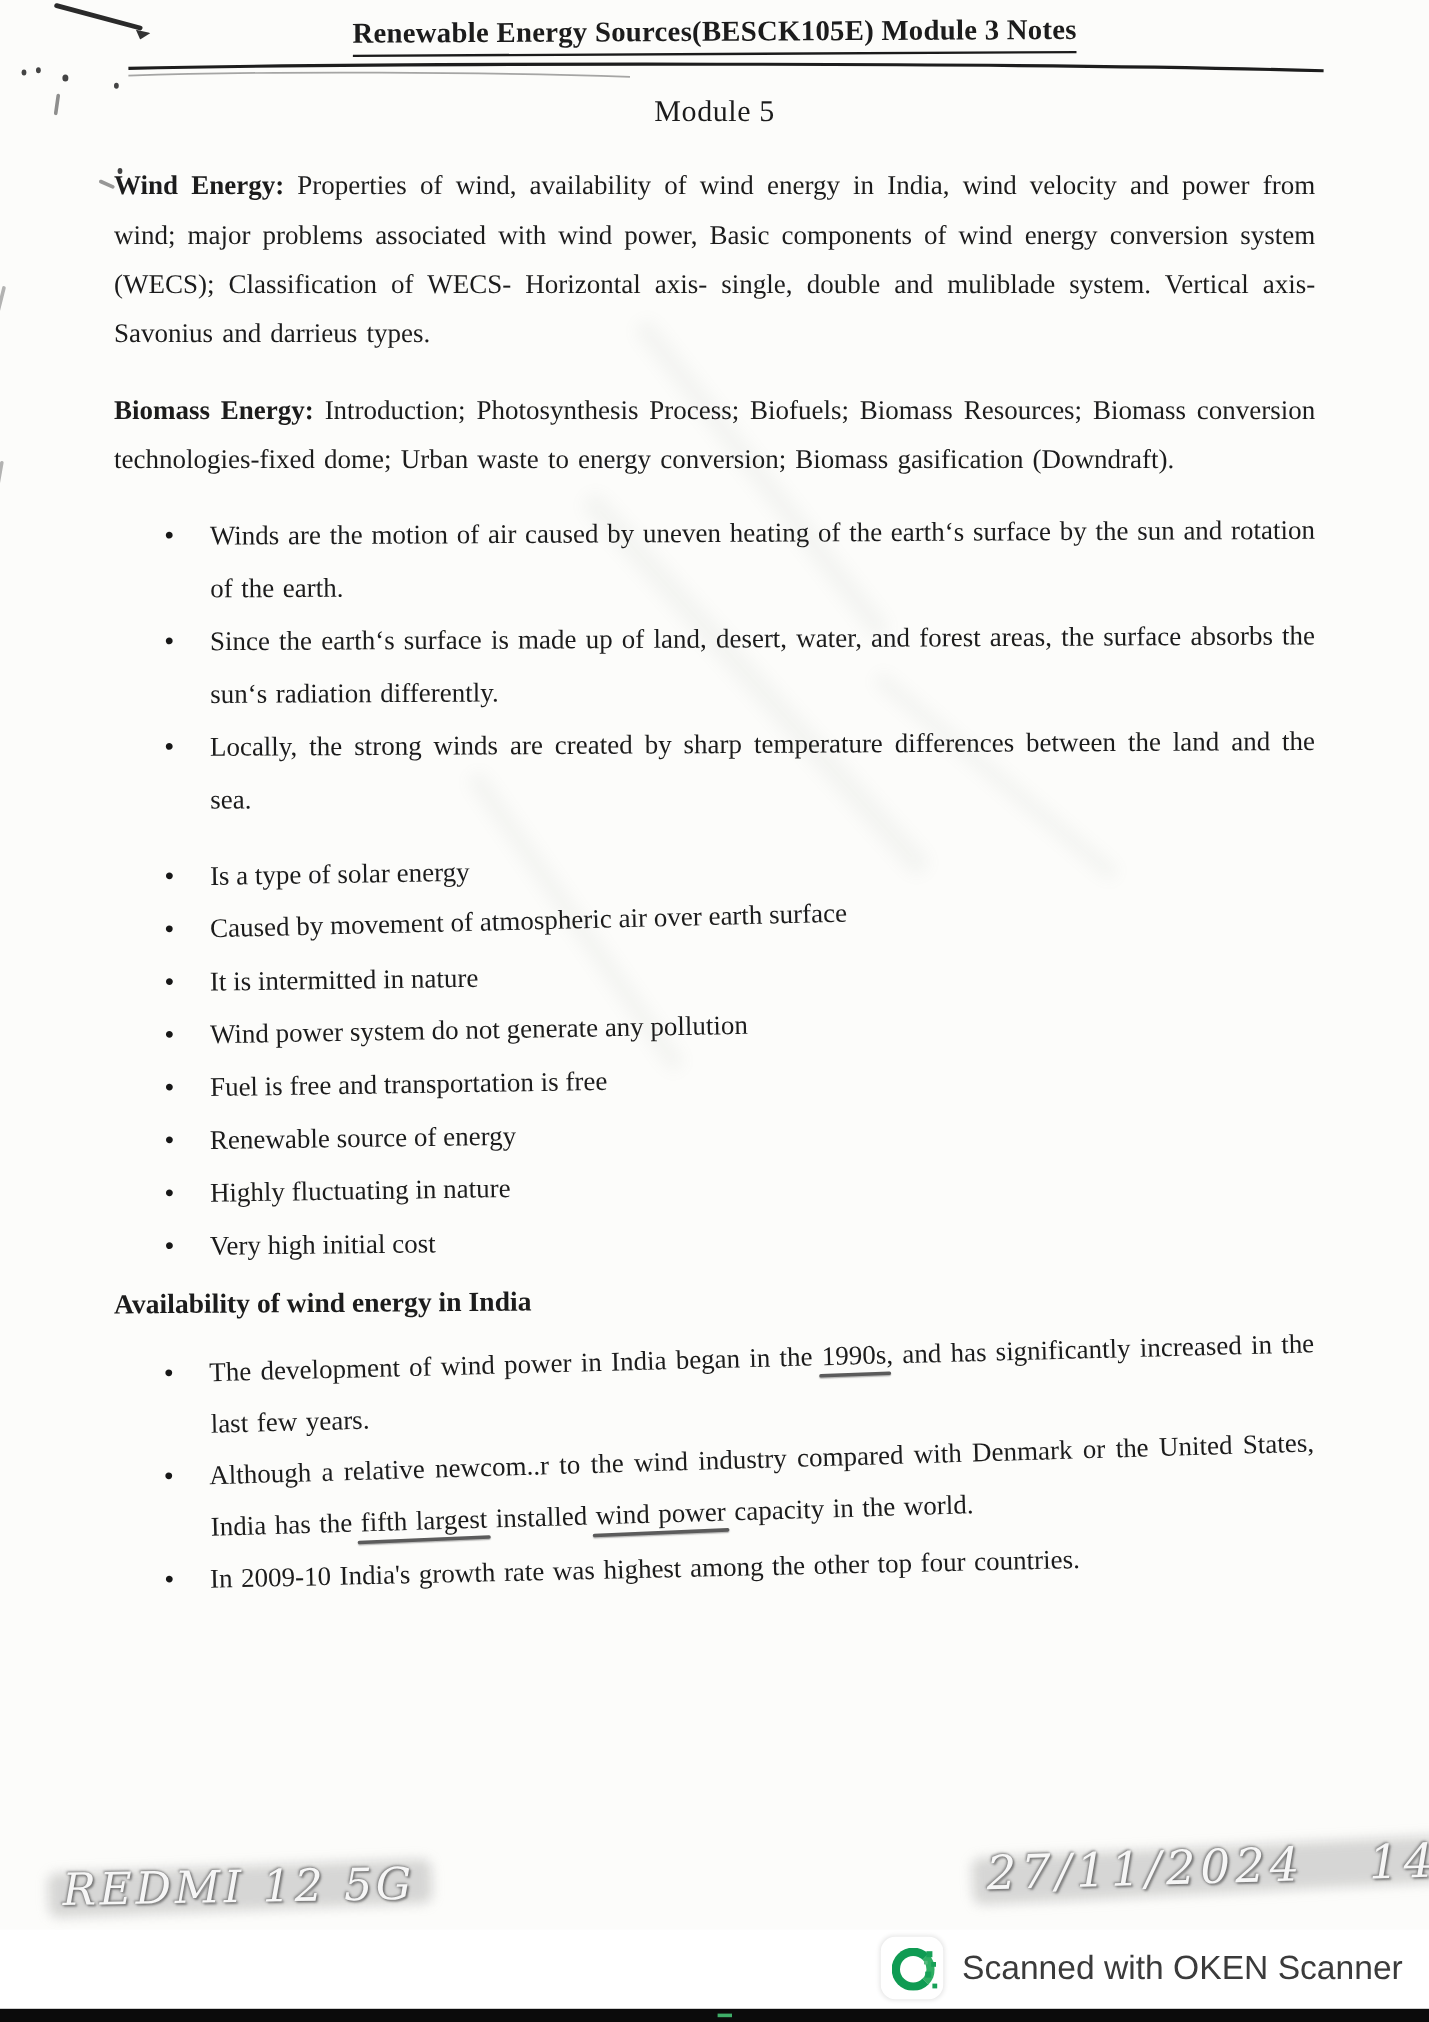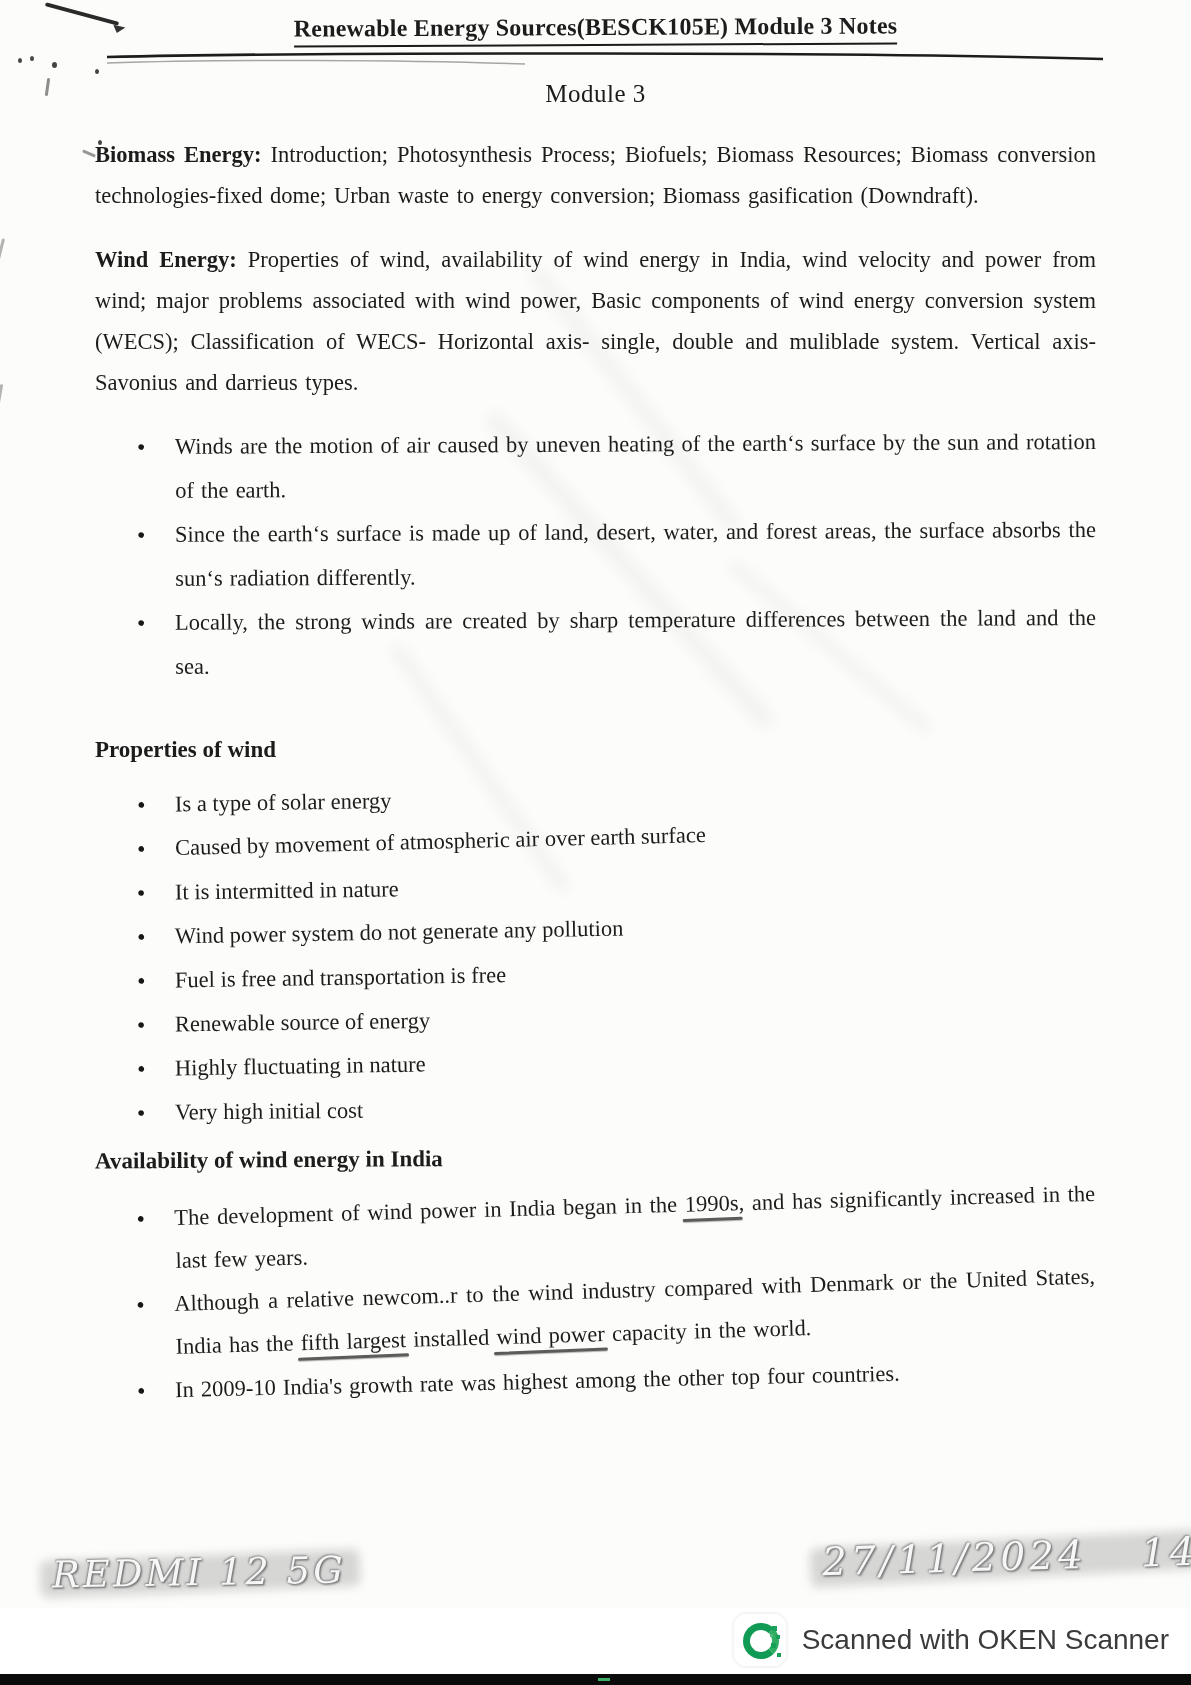--- a/index.html
+++ b/index.html
@@ -132,42 +132,41 @@
   <path d="M2,7 C 220,2 760,2 998,9" stroke="#1d1d1d" stroke-width="2.6" fill="none"></path>
   <path d="M2,13 C 120,9 300,10 420,14" stroke="#6a6a6a" stroke-width="1.4" fill="none" opacity="0.6"></path>
 </svg>
 
 <div class="page-content">
 
   <div class="doc-header">
     <span class="title">Renewable Energy Sources(BESCK105E) Module 3 Notes</span>
   </div>
 
-  <div class="module-title">Module 3</div>
+  <div class="module-title">Module 5</div>
+
+  <p class="para"><span class="lbl">Wind Energy:</span><span> Properties of wind, availability of wind energy in India, wind velocity and power from wind; major problems associated with wind power, Basic components of wind energy conversion system (WECS); Classification of WECS- Horizontal axis- single, double and muliblade system. Vertical axis- Savonius and darrieus types.</span></p>
 
   <p class="para"><span class="lbl">Biomass Energy:</span><span> Introduction; Photosynthesis Process; Biofuels; Biomass Resources; Biomass conversion technologies-fixed dome; Urban waste to energy conversion; Biomass gasification (Downdraft).</span></p>
 
-  <p class="para"><span class="lbl">Wind Energy:</span><span> Properties of wind, availability of wind energy in India, wind velocity and power from wind; major problems associated with wind power, Basic components of wind energy conversion system (WECS); Classification of WECS- Horizontal axis- single, double and muliblade system. Vertical axis- Savonius and darrieus types.</span></p>
-
   <ul class="bullets justify-wrap" id="sec0-list">
       <li>
         <span class="dot">•</span>
         <span class="li-text"><span>Winds are the motion of air caused by uneven heating of the earth‘s surface by the sun and rotation of the earth.</span></span>
       </li>
       <li>
         <span class="dot">•</span>
         <span class="li-text"><span>Since the earth‘s surface is made up of land, desert, water, and forest areas, the surface absorbs the sun‘s radiation differently.</span></span>
       </li>
       <li>
         <span class="dot">•</span>
         <span class="li-text"><span>Locally, the strong winds are created by sharp temperature differences between the land and the sea.</span></span>
       </li>
     </ul>
 
-  <div class="sec-heading props">Properties of wind</div>
   <ul class="bullets" id="sec1-list">
       <li>
         <span class="dot">•</span>
         <span class="li-text"><span>Is a type of solar energy</span></span>
       </li>
       <li>
         <span class="dot">•</span>
         <span class="li-text"><span>Caused by movement of atmospheric air over earth surface</span></span>
       </li>
       <li>

